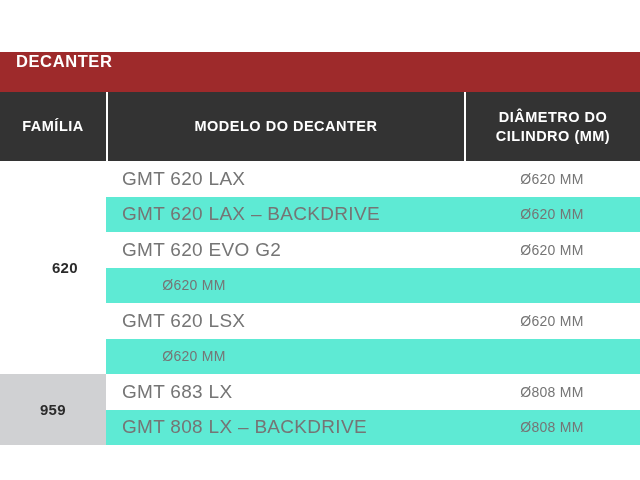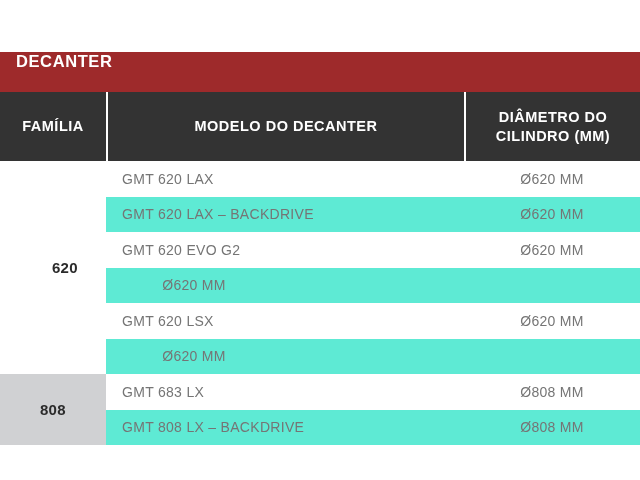--- a/index.html
+++ b/index.html
@@ -103,21 +103,21 @@
   }
   .data-row.alt { background: #5eead4; }
 
   .cell-model {
     width: 358px;
     flex: 0 0 358px;
     display: flex;
     align-items: center;
     padding-left: 16px;
     box-sizing: border-box;
-    font-size: 14px;
+    font-size: 19px;
     color: #757575;
     letter-spacing: 0.3px;
     white-space: nowrap;
   }
   .cell-diam {
     width: 176px;
     flex: 0 0 176px;
     display: flex;
     align-items: center;
     justify-content: center;
@@ -149,21 +149,21 @@
         </div>
       </div>
     </div>
 
     <div class="body-grid">
       <div class="family-col" id="family-col">
           <div class="family-cell" style="height: 213px; background: rgb(255, 255, 255); padding-left: 24px;">
             <span>620</span>
           </div>
           <div class="family-cell" style="height: 71px; background: rgb(208, 209, 211);">
-            <span>808</span>
+            <span>959</span>
           </div>
         </div>
       <div class="rows-col" id="rows-col">
           <div class="data-row">
             <div class="cell-model">GMT 620 LAX</div>
             <div class="cell-diam">Ø620 MM</div>
           </div>
           <div class="data-row alt">
             <div class="cell-model">GMT 620 LAX – BACKDRIVE</div>
             <div class="cell-diam">Ø620 MM</div>

